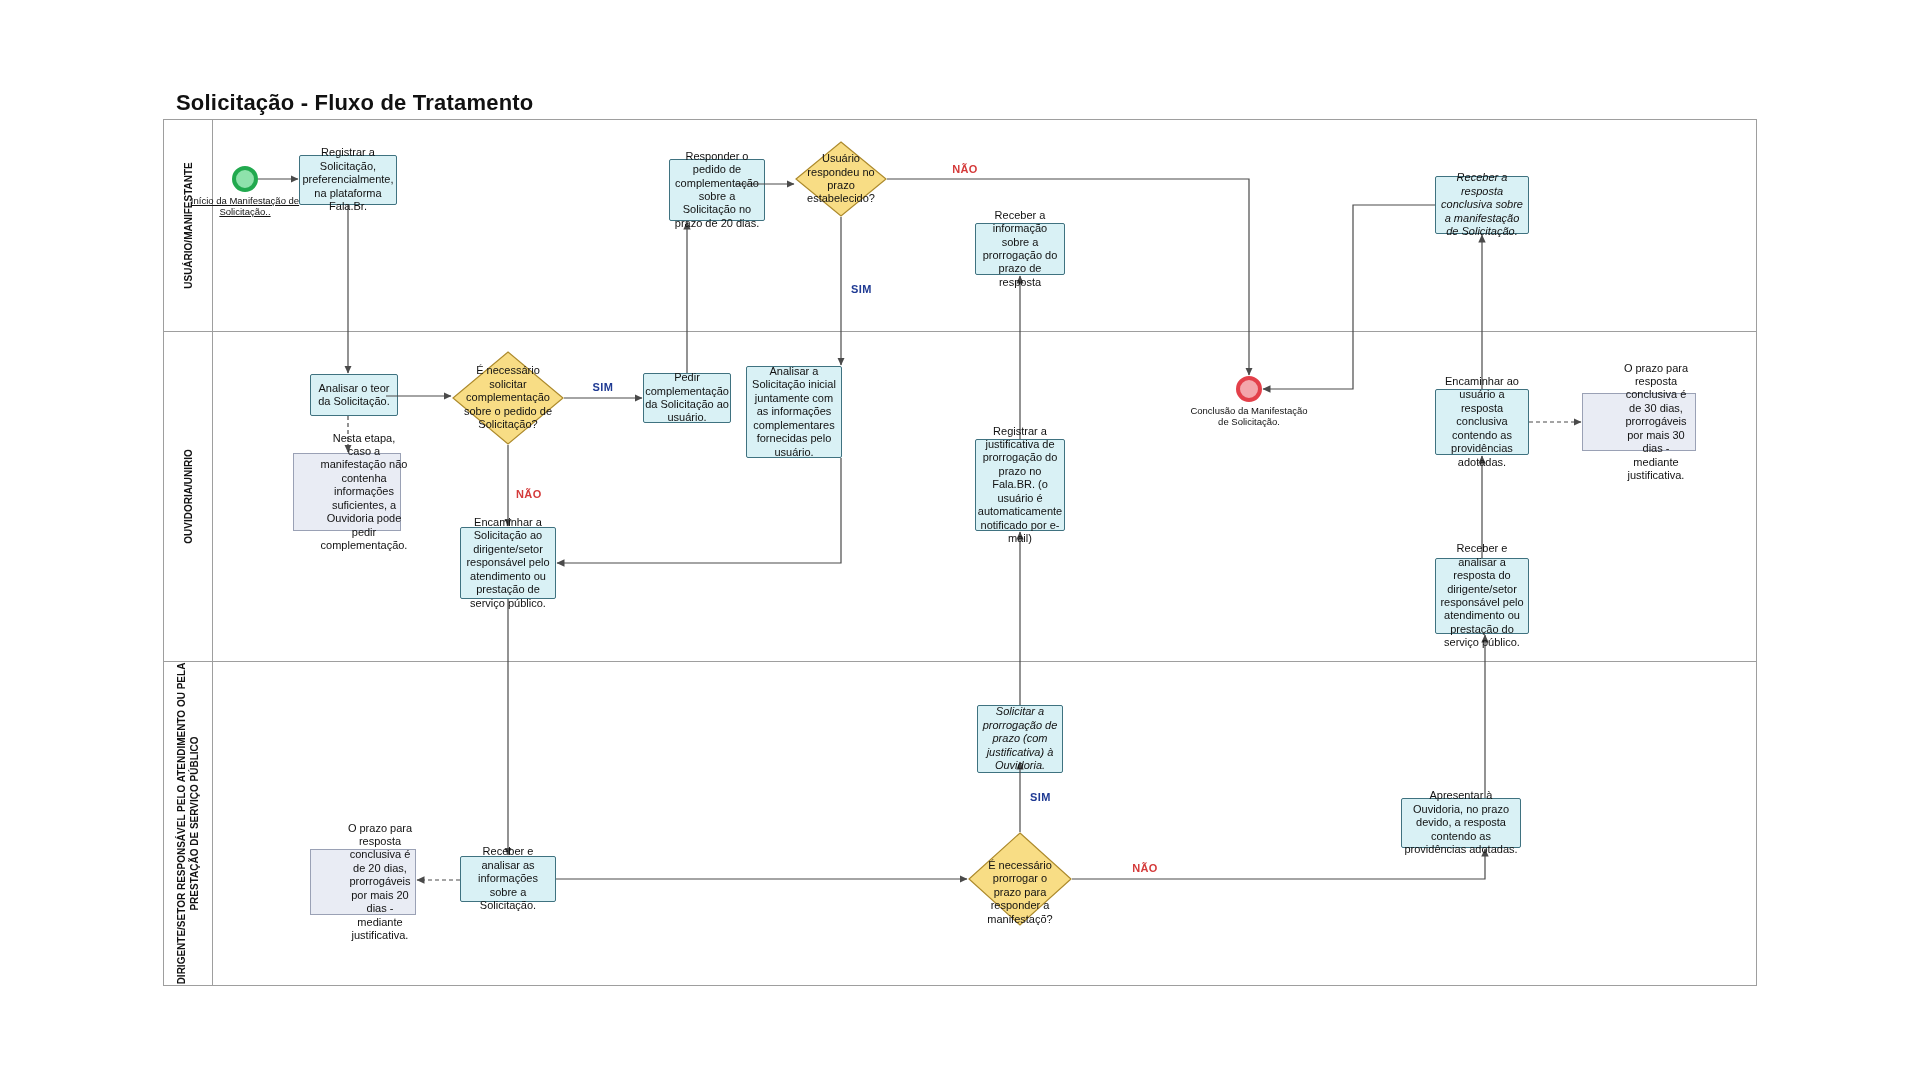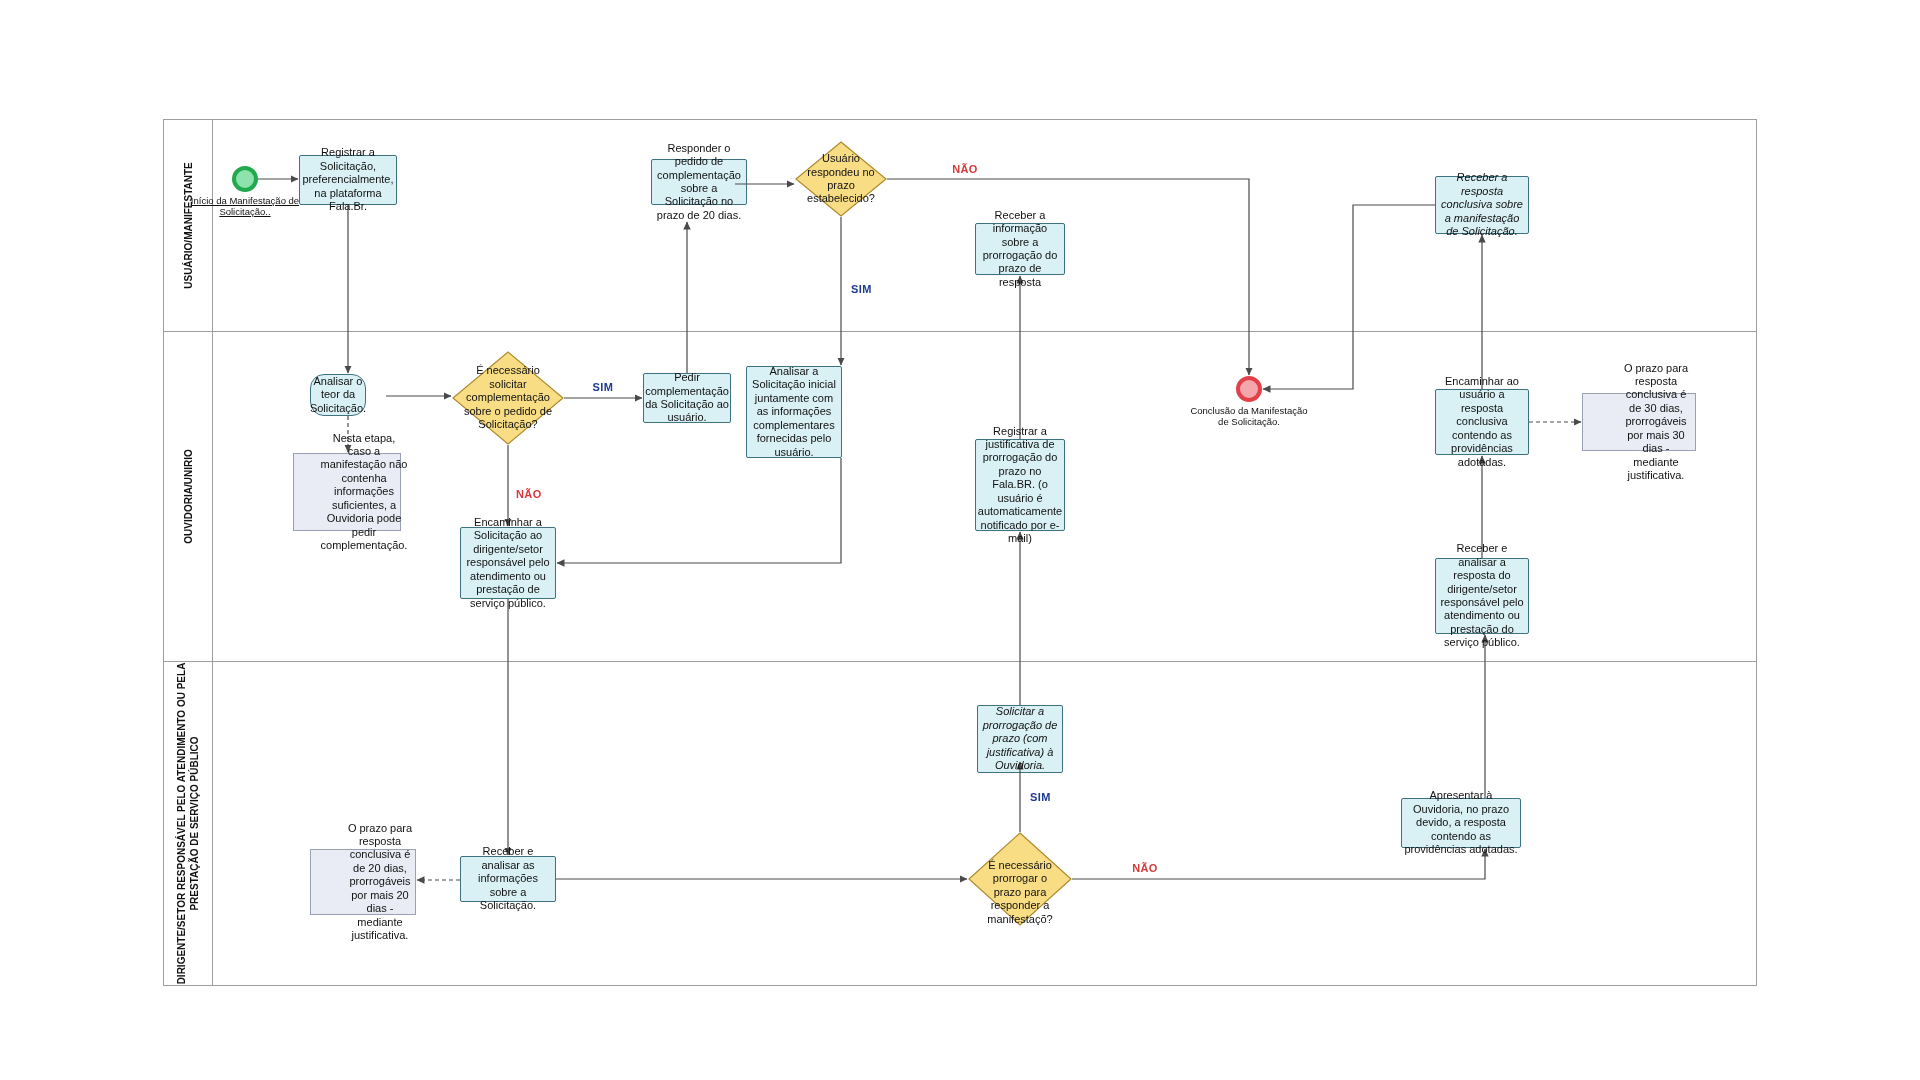--- a/index.html
+++ b/index.html
@@ -22,49 +22,50 @@
   .event{position:absolute;border-radius:50%;box-sizing:border-box;}
   .event.start{border:4px solid var(--start-ring);background:var(--start-fill);}
   .event.end{border:4px solid var(--end-ring);background:var(--end-fill);}
   .event-label{position:absolute;text-align:center;font-size:9.5px;line-height:1.2;color:var(--text);}
   .edge-label{font-weight:bold;font-size:11px;letter-spacing:.4px;font-family:"Liberation Sans",sans-serif;}
 </style>
 </head>
 <body>
 
 <div id="canvas">
+  <div id="title">Solicitação - Fluxo de Tratamento</div>
   <div id="frame" style="left: 163px; top: 119px; width: 1594px; height: 867px;"></div>
   <div id="nodes-layer">
       <div class="lane-line" style="left: 212px; top: 119px; width: 1px; height: 867px;"></div>
       <div class="lane-label" style="width: 212px; height: 49px; left: 81.5px; top: 200.5px;">USUÁRIO/MANIFESTANTE</div>
       <div class="lane-line" style="left: 163px; top: 331px; width: 1594px; height: 1px;"></div>
       <div class="lane-label" style="width: 330px; height: 49px; left: 22.5px; top: 471.5px;">OUVIDORIA/UNIRIO</div>
       <div class="lane-line" style="left: 163px; top: 661px; width: 1594px; height: 1px;"></div>
       <div class="lane-label" style="width: 325px; height: 49px; left: 25px; top: 799px;">DIRIGENTE/SETOR RESPONSÁVEL PELO ATENDIMENTO OU PELA PRESTAÇÃO DE SERVIÇO PÚBLICO</div>
       <div class="event start" style="left: 232px; top: 166px; width: 26px; height: 26px;"></div>
       <div class="event-label" style="left: 185px; top: 195px; width: 120px; text-decoration: underline;">Início da Manifestação de Solicitação..</div>
       <div class="node task" style="left: 299px; top: 155px; width: 98px; height: 50px;">
         <span class="node-label">Registrar a Solicitação, preferencialmente, na plataforma Fala.Br.</span>
       </div>
-      <div class="node task" style="left: 651px; top: 159px; width: 96px; height: 46px;">
+      <div class="node task" style="left: 669px; top: 159px; width: 96px; height: 62px;">
         <span class="node-label">Responder o pedido de complementação sobre a Solicitação no prazo de 20 dias.</span>
       </div>
       <div class="node decision" style="left: 795px; top: 141px; width: 92px; height: 76px;">
         <svg class="diamond-svg" width="92" height="76">
           <polygon points="46,1 91,38 46,75 1,38" fill="#f8dd85" stroke="#ad8a2c" stroke-width="1.2"></polygon>
         </svg>
         <span class="node-label">Usuário respondeu no prazo estabelecido?</span>
       </div>
       <div class="node task" style="left: 975px; top: 223px; width: 90px; height: 52px;">
         <span class="node-label">Receber a informação sobre a prorrogação do prazo de resposta</span>
       </div>
       <div class="node task" style="left: 1435px; top: 176px; width: 94px; height: 58px; font-style: italic;">
         <span class="node-label">Receber a resposta conclusiva sobre a manifestação de Solicitação.</span>
       </div>
-      <div class="node task" style="left: 310px; top: 374px; width: 56px; height: 42px; border-radius: 14px;">
+      <div class="node task" style="left: 310px; top: 374px; width: 88px; height: 42px;">
         <span class="node-label">Analisar o teor da Solicitação.</span>
       </div>
       <div class="node decision" style="left: 452px; top: 351px; width: 112px; height: 94px;">
         <svg class="diamond-svg" width="112" height="94">
           <polygon points="56,1 111,47 56,93 1,47" fill="#f8dd85" stroke="#ad8a2c" stroke-width="1.2"></polygon>
         </svg>
         <span class="node-label">É necessário solicitar complementação sobre o pedido de Solicitação?</span>
       </div>
       <div class="node note" style="left: 293px; top: 453px; width: 108px; height: 78px;">
         <span class="node-label">Nesta etapa, caso a manifestação não contenha informações suficientes, a Ouvidoria pode pedir complementação.</span>

